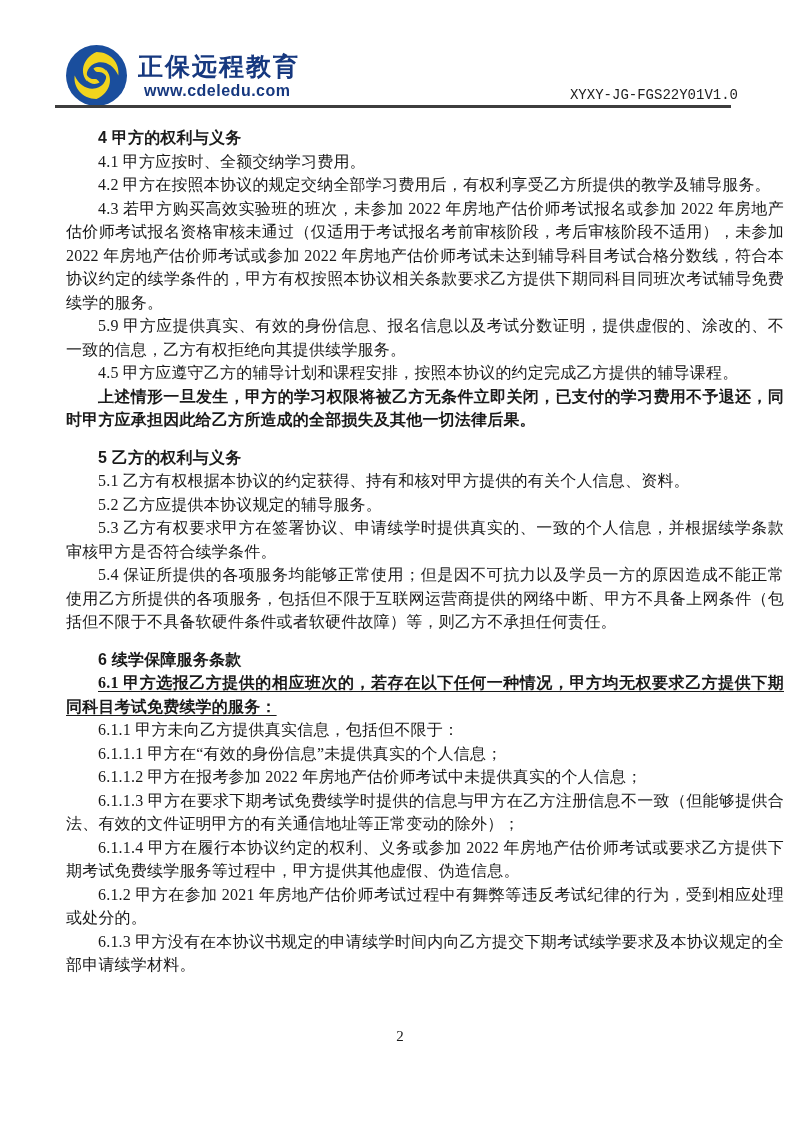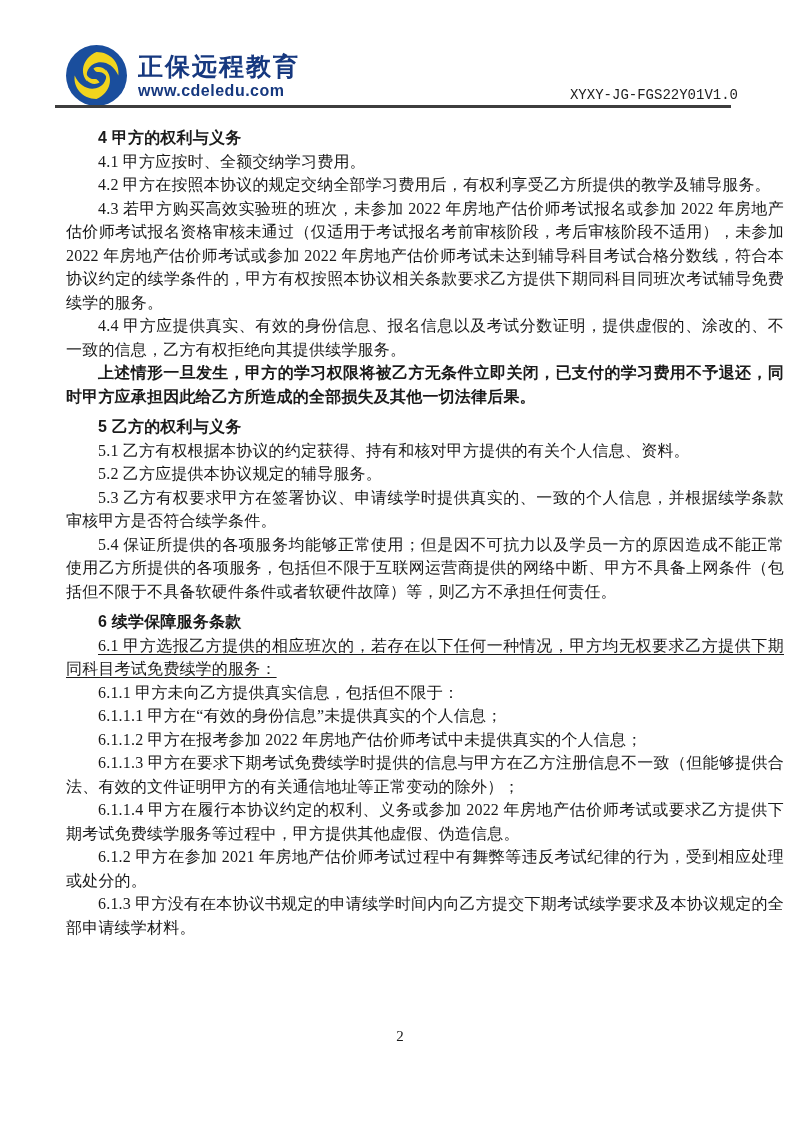--- a/index.html
+++ b/index.html
@@ -17,47 +17,47 @@
     display:flex;justify-content:space-between;align-items:flex-end;
   }
   .logo{display:flex;align-items:center;gap:11px;}
   .logo-mark{width:61px;height:61px;flex:0 0 auto;}
   .logo-text{display:flex;flex-direction:column;justify-content:center;
     font-family:"Liberation Sans","DejaVu Sans",sans-serif;}
   .logo-title{
     font-size:25px;font-weight:bold;color:#16387f;letter-spacing:2px;line-height:30px;
   }
   .logo-url{
-    font-size:16px;font-weight:bold;color:#16387f;line-height:20px;letter-spacing:.5px;
+    font-size:16px;font-weight:bold;color:#16387f;line-height:20px;letter-spacing:.5px;margin-left:6px;
   }
   .doc-code{
     font-family:"Liberation Mono","DejaVu Sans Mono",monospace;
     font-size:14px;color:#222;padding:0 42px 3px 0;white-space:nowrap;margin-left:8px;
   }
   .divider{
     position:absolute;top:105px;left:55px;width:676px;height:3px;background:#3d3d3d;
   }
   
   .content{
     position:absolute;top:126px;left:66px;width:718px;
   }
   .content p{
     margin:0;
     font-size:16px;line-height:23.5px;
     text-align:justify;text-indent:2em;
     letter-spacing:.2px;
   }
   .content p.heading{
     font-family:"Liberation Sans","DejaVu Sans",sans-serif;
-    font-weight:bold;margin-top:7px;
+    font-weight:bold;margin-top:14px;
   }
   .content p.heading:first-child{margin-top:0;}
   .content p.bold{font-weight:bold;}
   .content p.bold-underline{
-    font-weight:normal;text-decoration:underline;text-underline-offset:3px;
+    font-weight:bold;text-decoration:underline;text-underline-offset:3px;
   }
   
   .footer{
     position:absolute;left:0;top:1028px;width:100%;
     text-align:center;font-size:15px;color:#1a1a1a;
   }
 </style>
 </head>
 <body>
 
@@ -82,21 +82,22 @@
     <div class="doc-code">XYXY-JG-FGS22Y01V1.0</div>
   </div>
 
   <div class="divider"></div>
 
   <div class="content" id="doc-content">
       <p class="heading">4 甲方的权利与义务</p>
       <p class="normal">4.1 甲方应按时、全额交纳学习费用。</p>
       <p class="normal">4.2 甲方在按照本协议的规定交纳全部学习费用后，有权利享受乙方所提供的教学及辅导服务。</p>
       <p class="normal">4.3 若甲方购买高效实验班的班次，未参加 2022 年房地产估价师考试报名或参加 2022 年房地产估价师考试报名资格审核未通过（仅适用于考试报名考前审核阶段，考后审核阶段不适用），未参加 2022 年房地产估价师考试或参加 2022 年房地产估价师考试未达到辅导科目考试合格分数线，符合本协议约定的续学条件的，甲方有权按照本协议相关条款要求乙方提供下期同科目同班次考试辅导免费续学的服务。</p>
-      <p class="normal">4.4 甲方应提供真实、有效的身份信息、报名信息以及考试分数证明，提供虚假的、涂改的、不一致的信息，乙方有权拒绝向其提供续学服务。</p>
+      <p class="normal">5.9 甲方应提供真实、有效的身份信息、报名信息以及考试分数证明，提供虚假的、涂改的、不一致的信息，乙方有权拒绝向其提供续学服务。</p>
+      <p class="normal">4.5 甲方应遵守乙方的辅导计划和课程安排，按照本协议的约定完成乙方提供的辅导课程。</p>
       <p class="bold">上述情形一旦发生，甲方的学习权限将被乙方无条件立即关闭，已支付的学习费用不予退还，同时甲方应承担因此给乙方所造成的全部损失及其他一切法律后果。</p>
       <p class="heading">5 乙方的权利与义务</p>
       <p class="normal">5.1 乙方有权根据本协议的约定获得、持有和核对甲方提供的有关个人信息、资料。</p>
       <p class="normal">5.2 乙方应提供本协议规定的辅导服务。</p>
       <p class="normal">5.3 乙方有权要求甲方在签署协议、申请续学时提供真实的、一致的个人信息，并根据续学条款审核甲方是否符合续学条件。</p>
       <p class="normal">5.4 保证所提供的各项服务均能够正常使用；但是因不可抗力以及学员一方的原因造成不能正常使用乙方所提供的各项服务，包括但不限于互联网运营商提供的网络中断、甲方不具备上网条件（包括但不限于不具备软硬件条件或者软硬件故障）等，则乙方不承担任何责任。</p>
       <p class="heading">6 续学保障服务条款</p>
       <p class="bold-underline">6.1 甲方选报乙方提供的相应班次的，若存在以下任何一种情况，甲方均无权要求乙方提供下期同科目考试免费续学的服务：</p>
       <p class="normal">6.1.1 甲方未向乙方提供真实信息，包括但不限于：</p>
       <p class="normal">6.1.1.1 甲方在“有效的身份信息”未提供真实的个人信息；</p>

